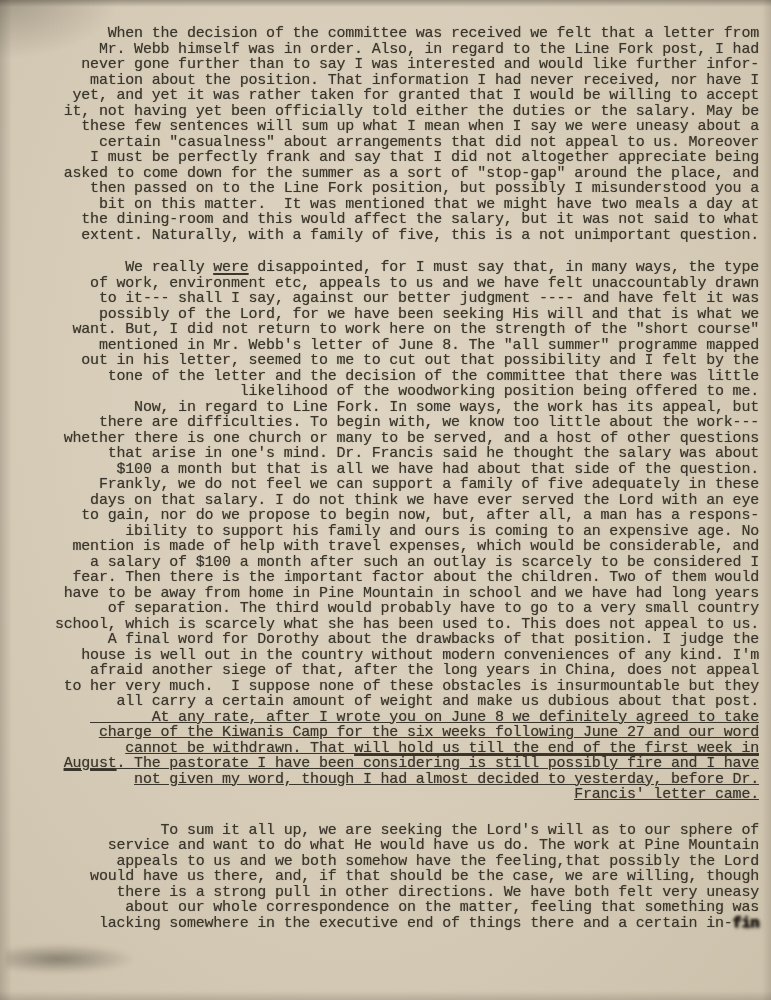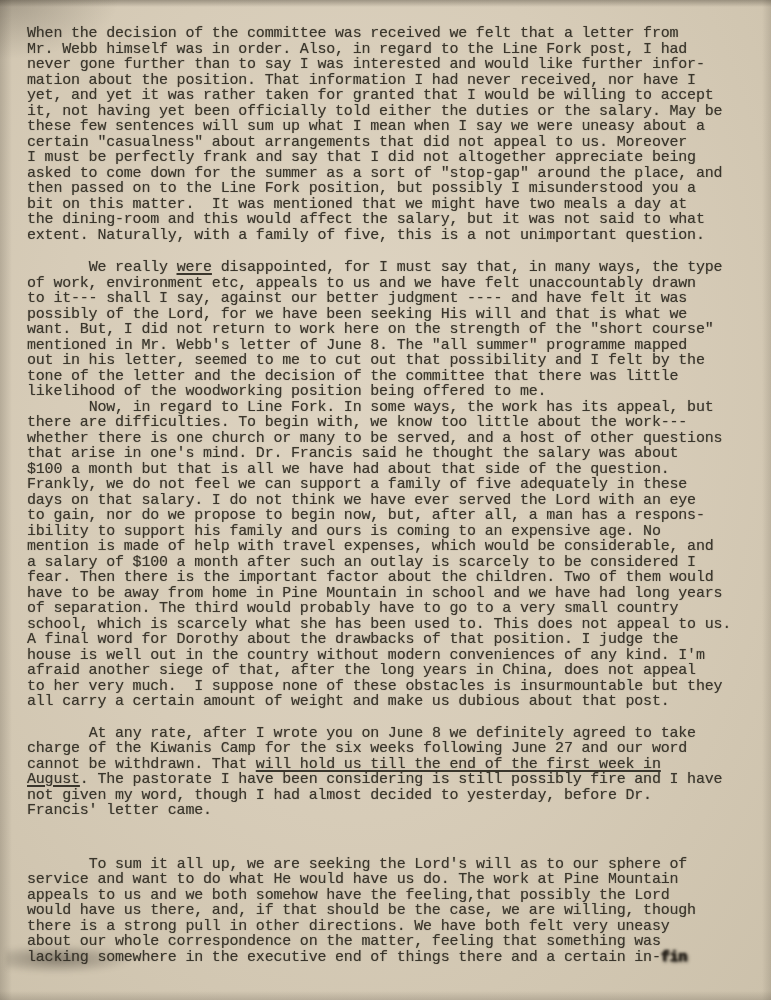--- a/index.html
+++ b/index.html
@@ -13,39 +13,40 @@
     height: 1000px;
     overflow: hidden;
     background:
       linear-gradient(180deg, rgba(70,63,51,0.40) 0px, rgba(70,63,51,0) 7px),
       linear-gradient(90deg,  rgba(70,63,51,0.22) 0px, rgba(70,63,51,0) 12px),
       linear-gradient(270deg, rgba(70,63,51,0.16) 0px, rgba(70,63,51,0) 9px),
       linear-gradient(0deg,   rgba(70,63,51,0.20) 0px, rgba(70,63,51,0) 9px),
       radial-gradient(ellipse at 46% 38%, #ded4c2 0%, #d7ccb8 50%, #ccc1ab 100%);
     font-family: "Liberation Mono", "DejaVu Sans Mono", monospace;
     color: #3a362c;
+    text-align: right;
   }
   .text-body {
     position: absolute;
     left: 27px;
     top: 26px;
     width: 732px;
   }
   .para {
     white-space: pre-wrap;
     font-size: 15px;
     line-height: 15.5px;
     margin: 0;
     letter-spacing: -0.2px;
     text-shadow: 0 0 1px rgba(58,54,44,0.55);
   }
   .para-1 { margin-bottom: 17px; }
   .para-2 { }
-  .para-3 { margin-bottom: 16px; }
-  .para-4 { margin-bottom: 38px; }
+  .para-3 { }
+  .para-4 { margin-bottom: 20px; text-decoration: underline; }
   .u {
     text-decoration: underline;
     text-underline-offset: 2px;
     text-decoration-thickness: 1.5px;
   }
   .smudge {
     filter: blur(1.2px);
     font-weight: bold;
     color: #241f18;
     text-shadow: 0 0 2px #241f18, 1px 1px 3px rgba(36,31,24,0.9);

